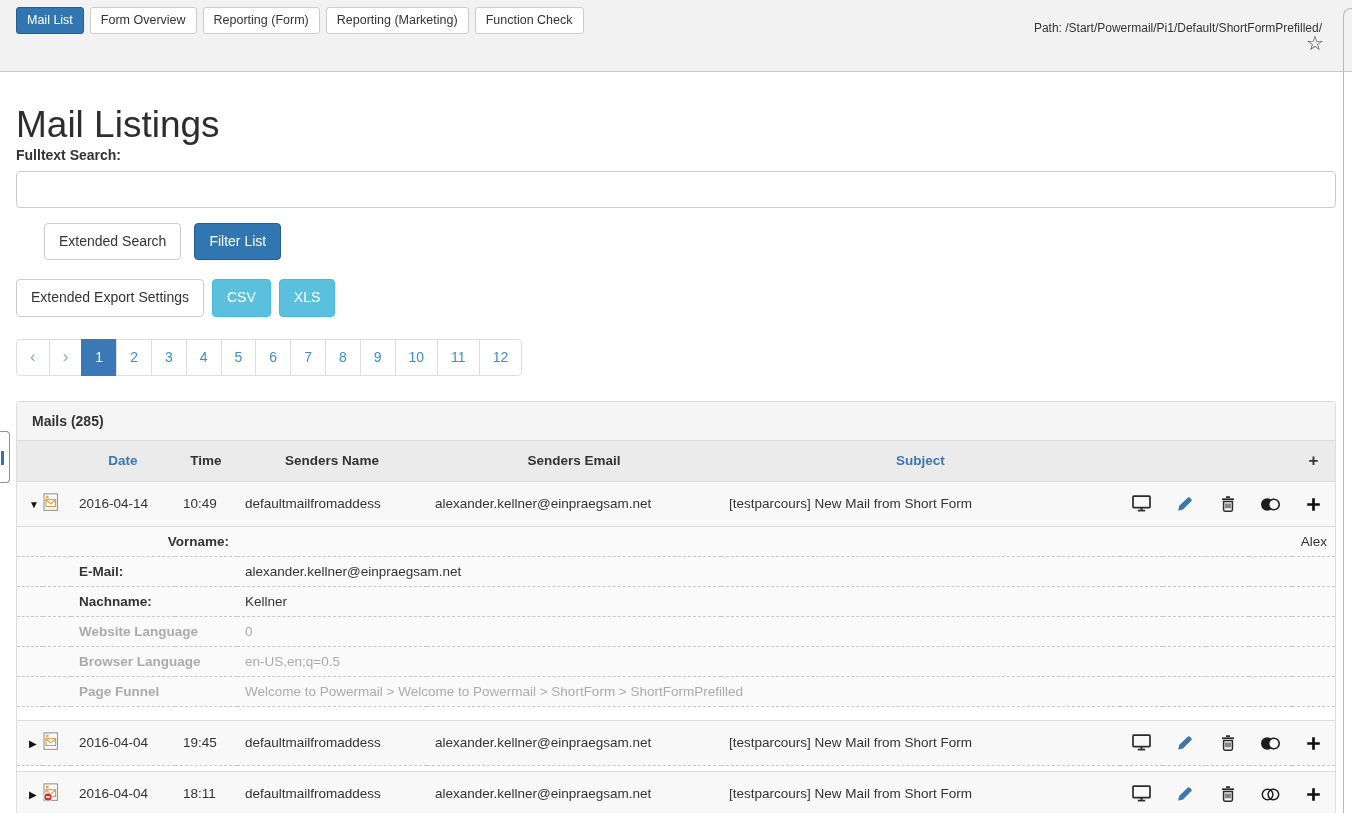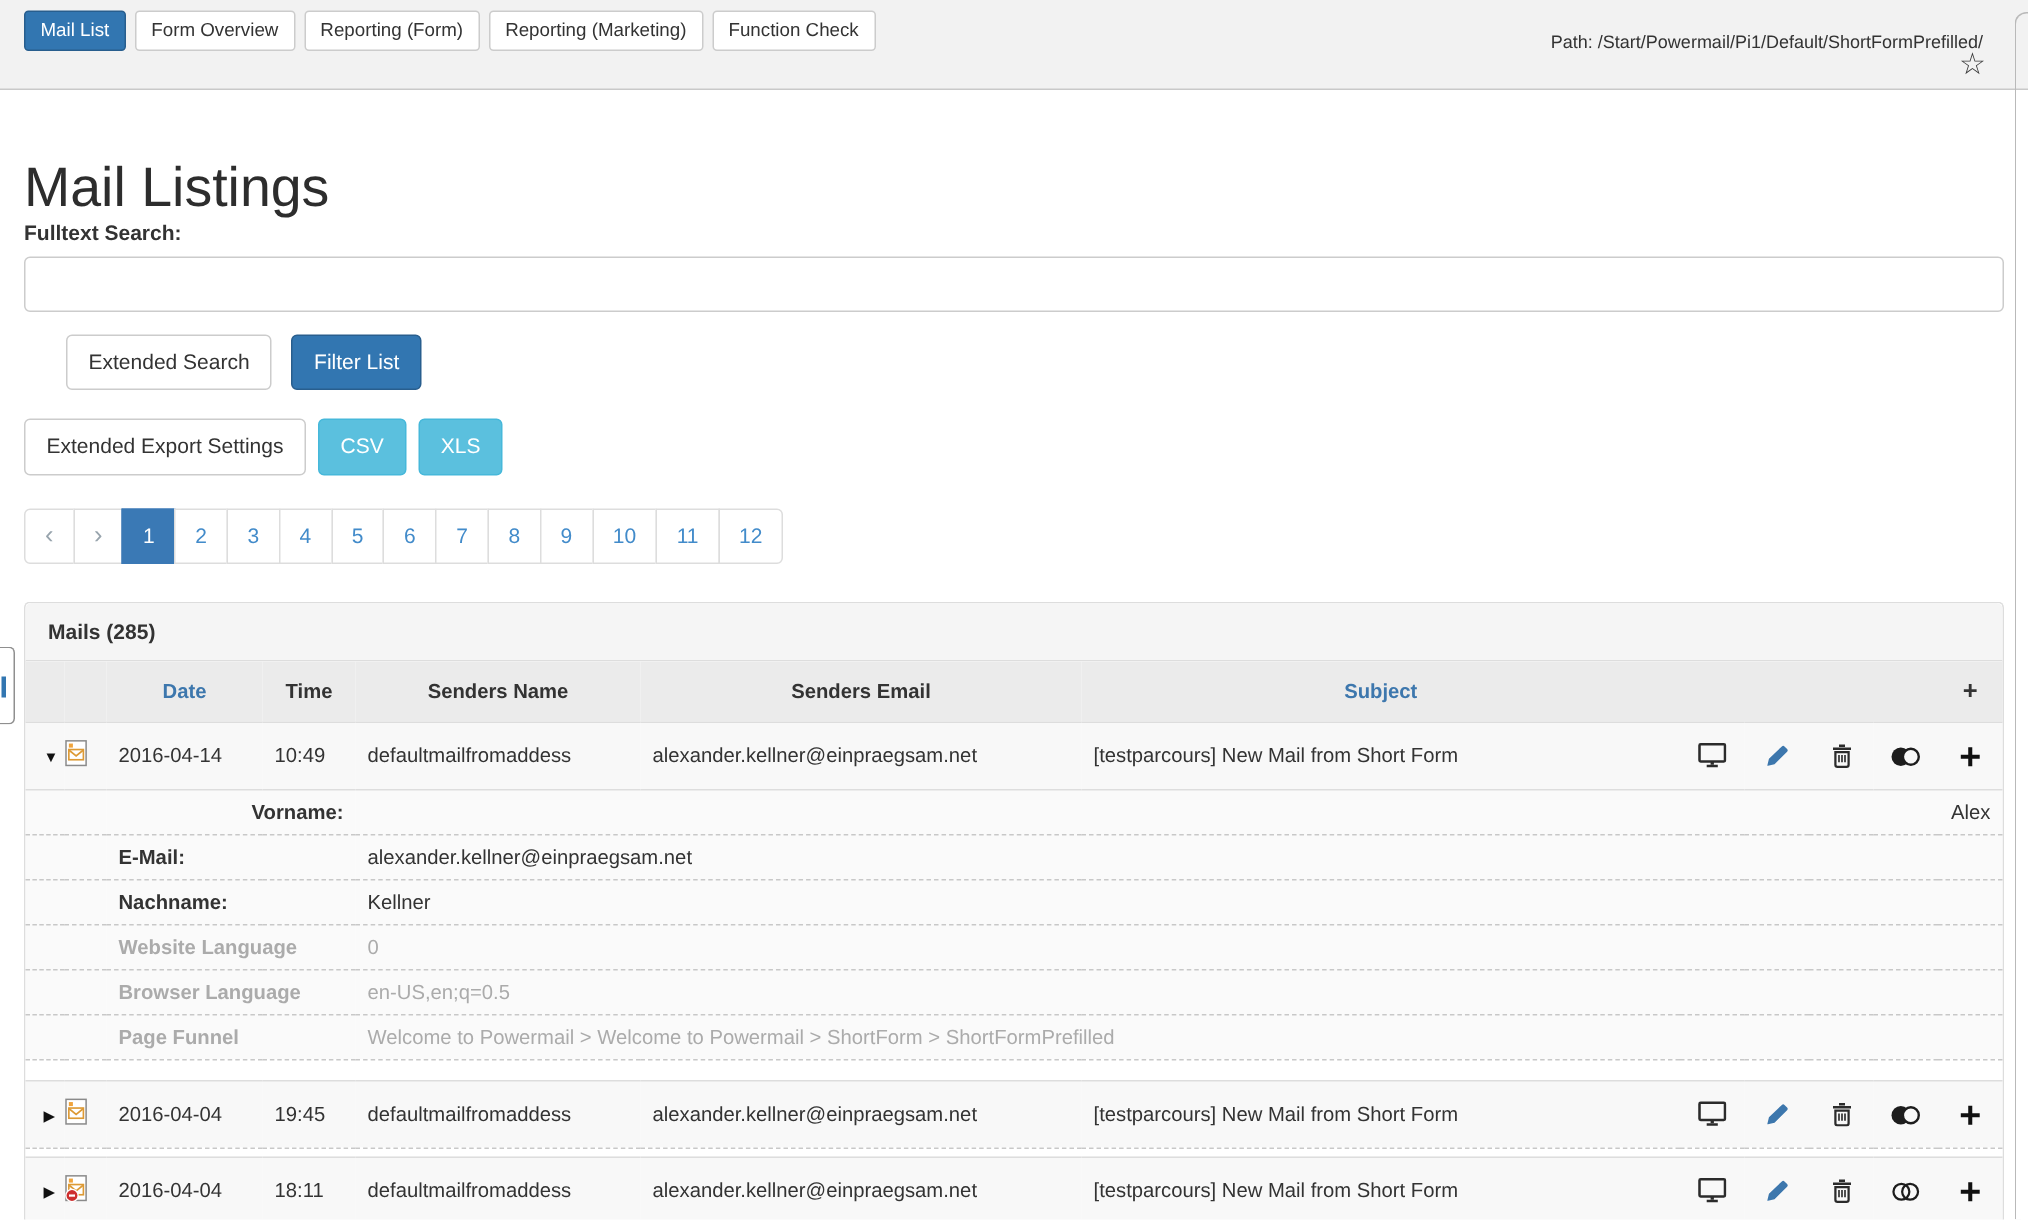--- a/index.html
+++ b/index.html
@@ -3,21 +3,21 @@
 <meta charset="utf-8">
 <style>
   * { box-sizing: border-box; }
   html,body { margin:0; padding:0; }
   body {
     width:1352px; height:813px; position:relative; overflow:hidden;
     background:#fff; color:#333;
     font-family:"Liberation Sans", sans-serif; font-size:13.5px;
   }
   
-  .topbar { position:absolute; top:0; left:0; width:100%; height:60px;
+  .topbar { position:absolute; top:0; left:0; width:100%; height:72px;
     background:#f2f2f2; border-bottom:1px solid #c9c9c9; }
   .tabs { position:absolute; left:16px; top:7px; display:flex; gap:6px; }
   .tab { font-size:12.5px; line-height:1; padding:6px 10px; background:#fff;
     border:1px solid #ccc; border-radius:3px; color:#333; cursor:pointer; white-space:nowrap; }
   .tab.active { background:#3276b1; border-color:#285e8e; color:#fff; }
   .path { position:absolute; right:30px; top:21px; font-size:12px; color:#333; }
   .star { position:absolute; right:28px; top:33px; font-size:20px; color:#3c3c3c; line-height:1; cursor:pointer; }
   
   .right-edge { position:absolute; left:1343px; top:8px; width:9px; height:805px;
     border-left:1px solid #b9b9b9; border-top:1px solid #b9b9b9; border-top-left-radius:8px; }

